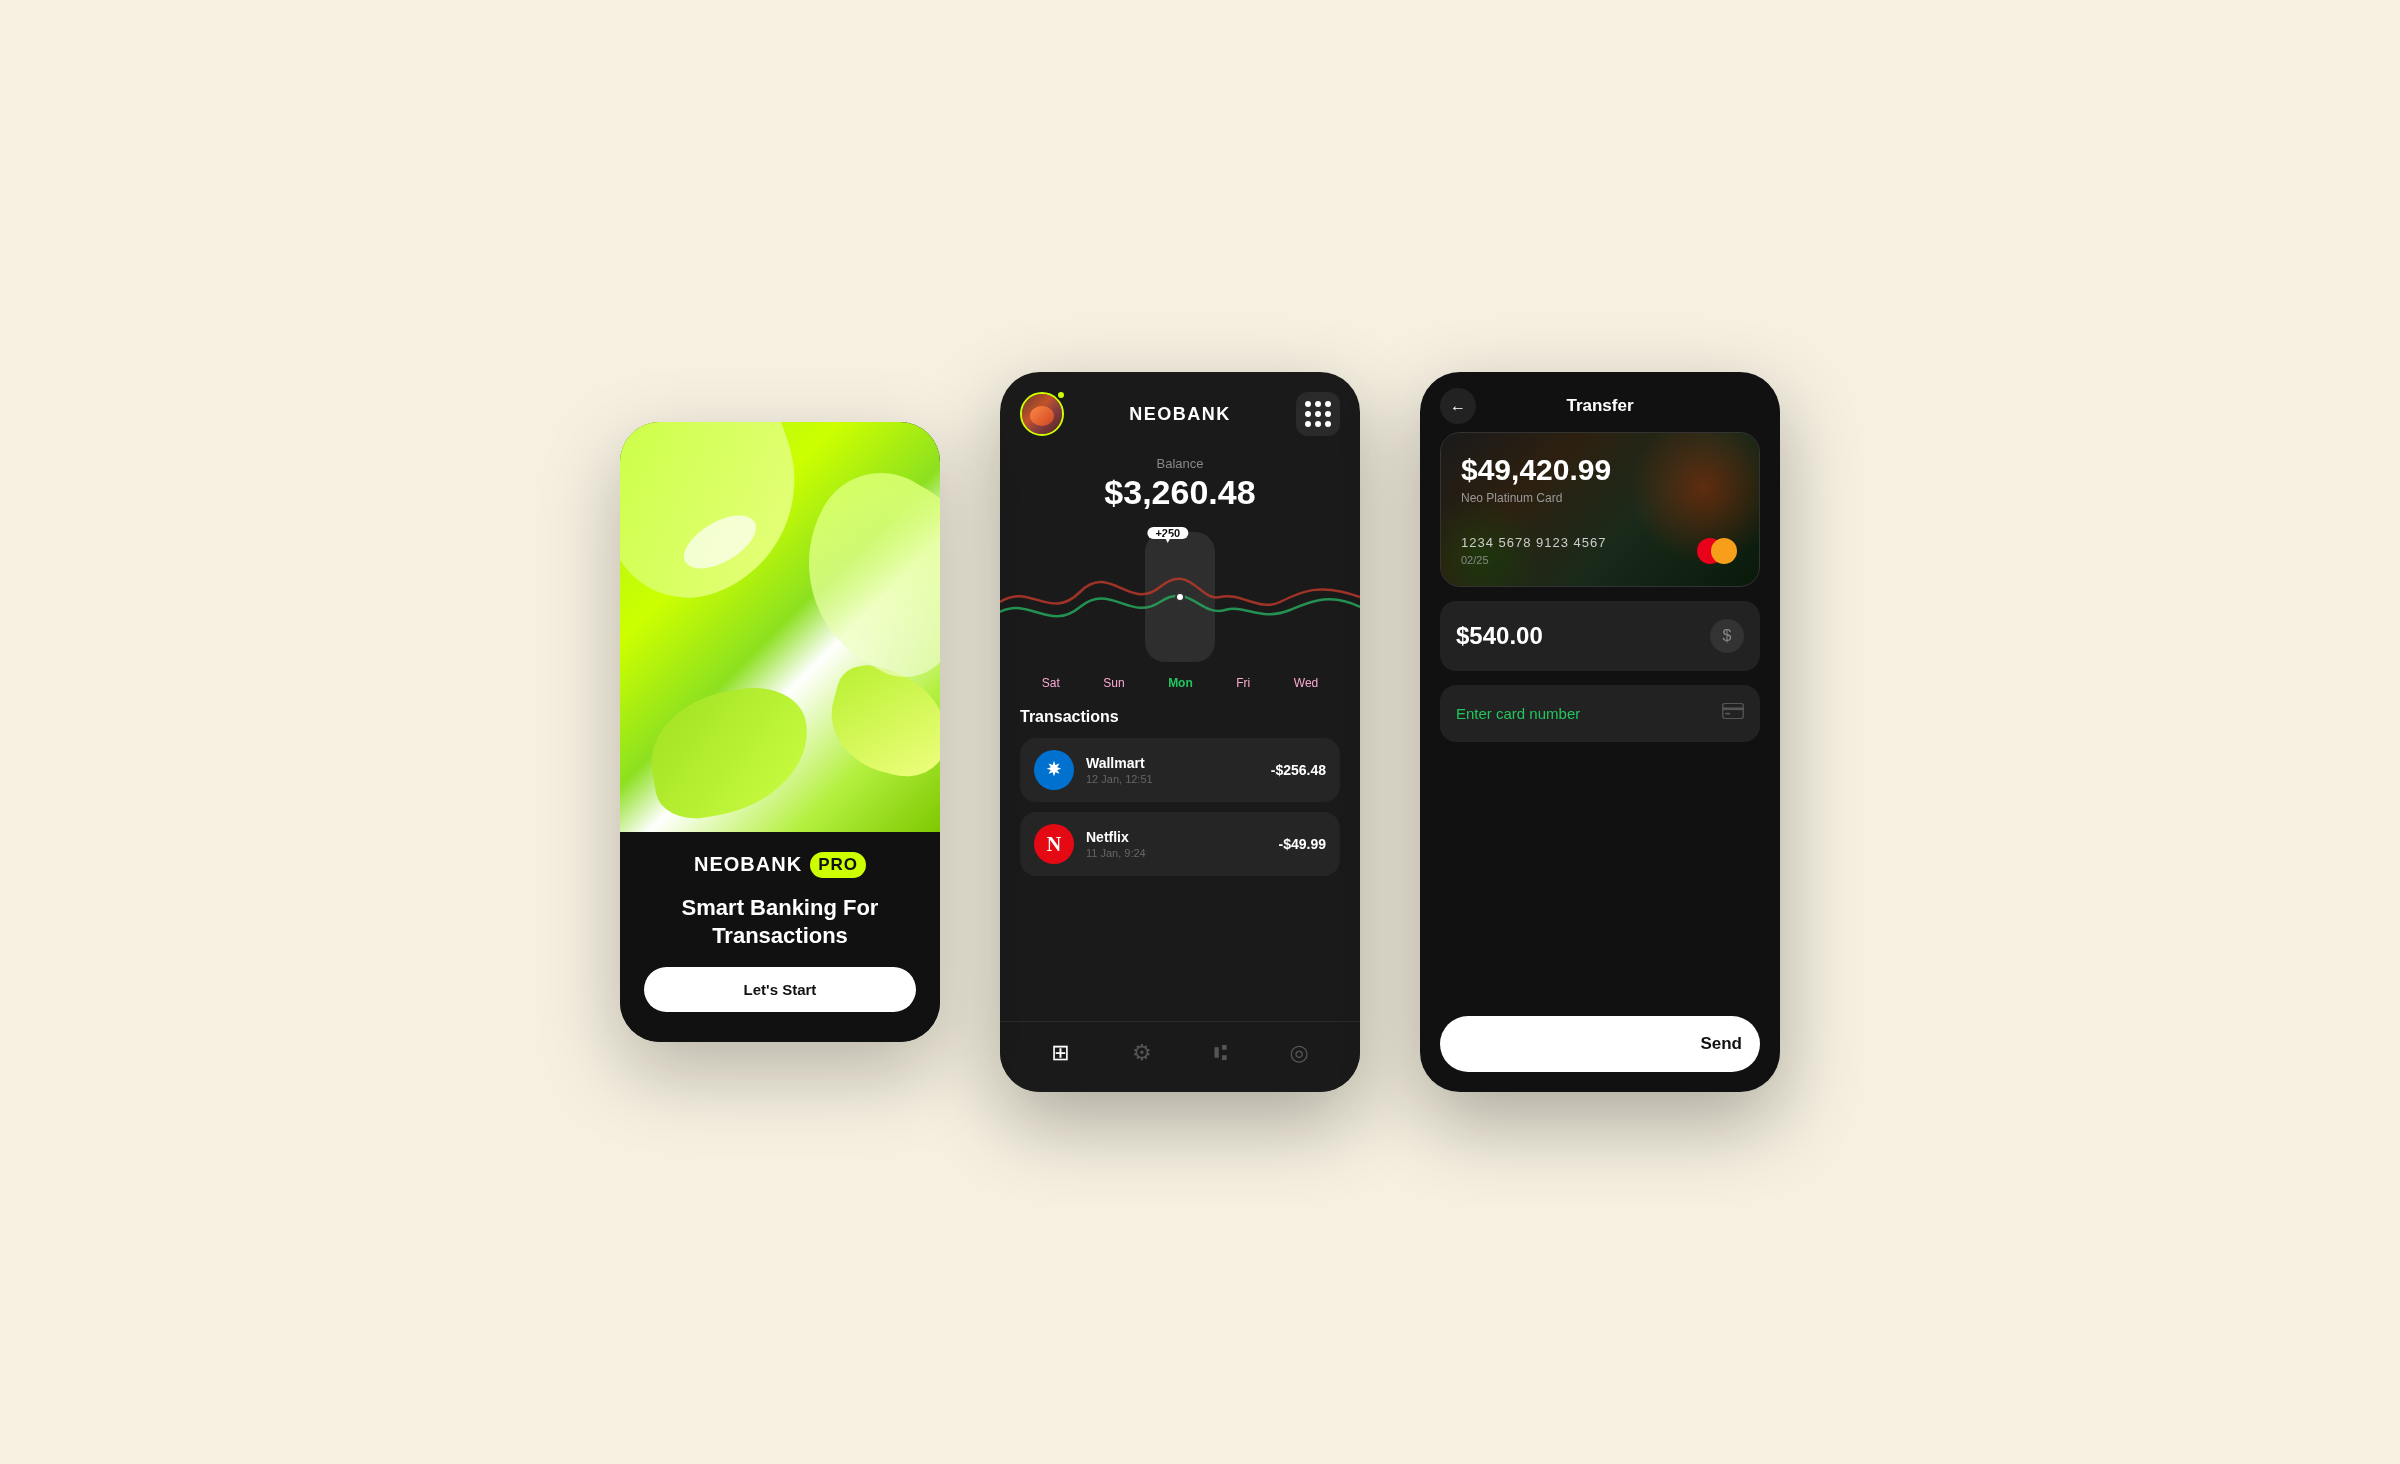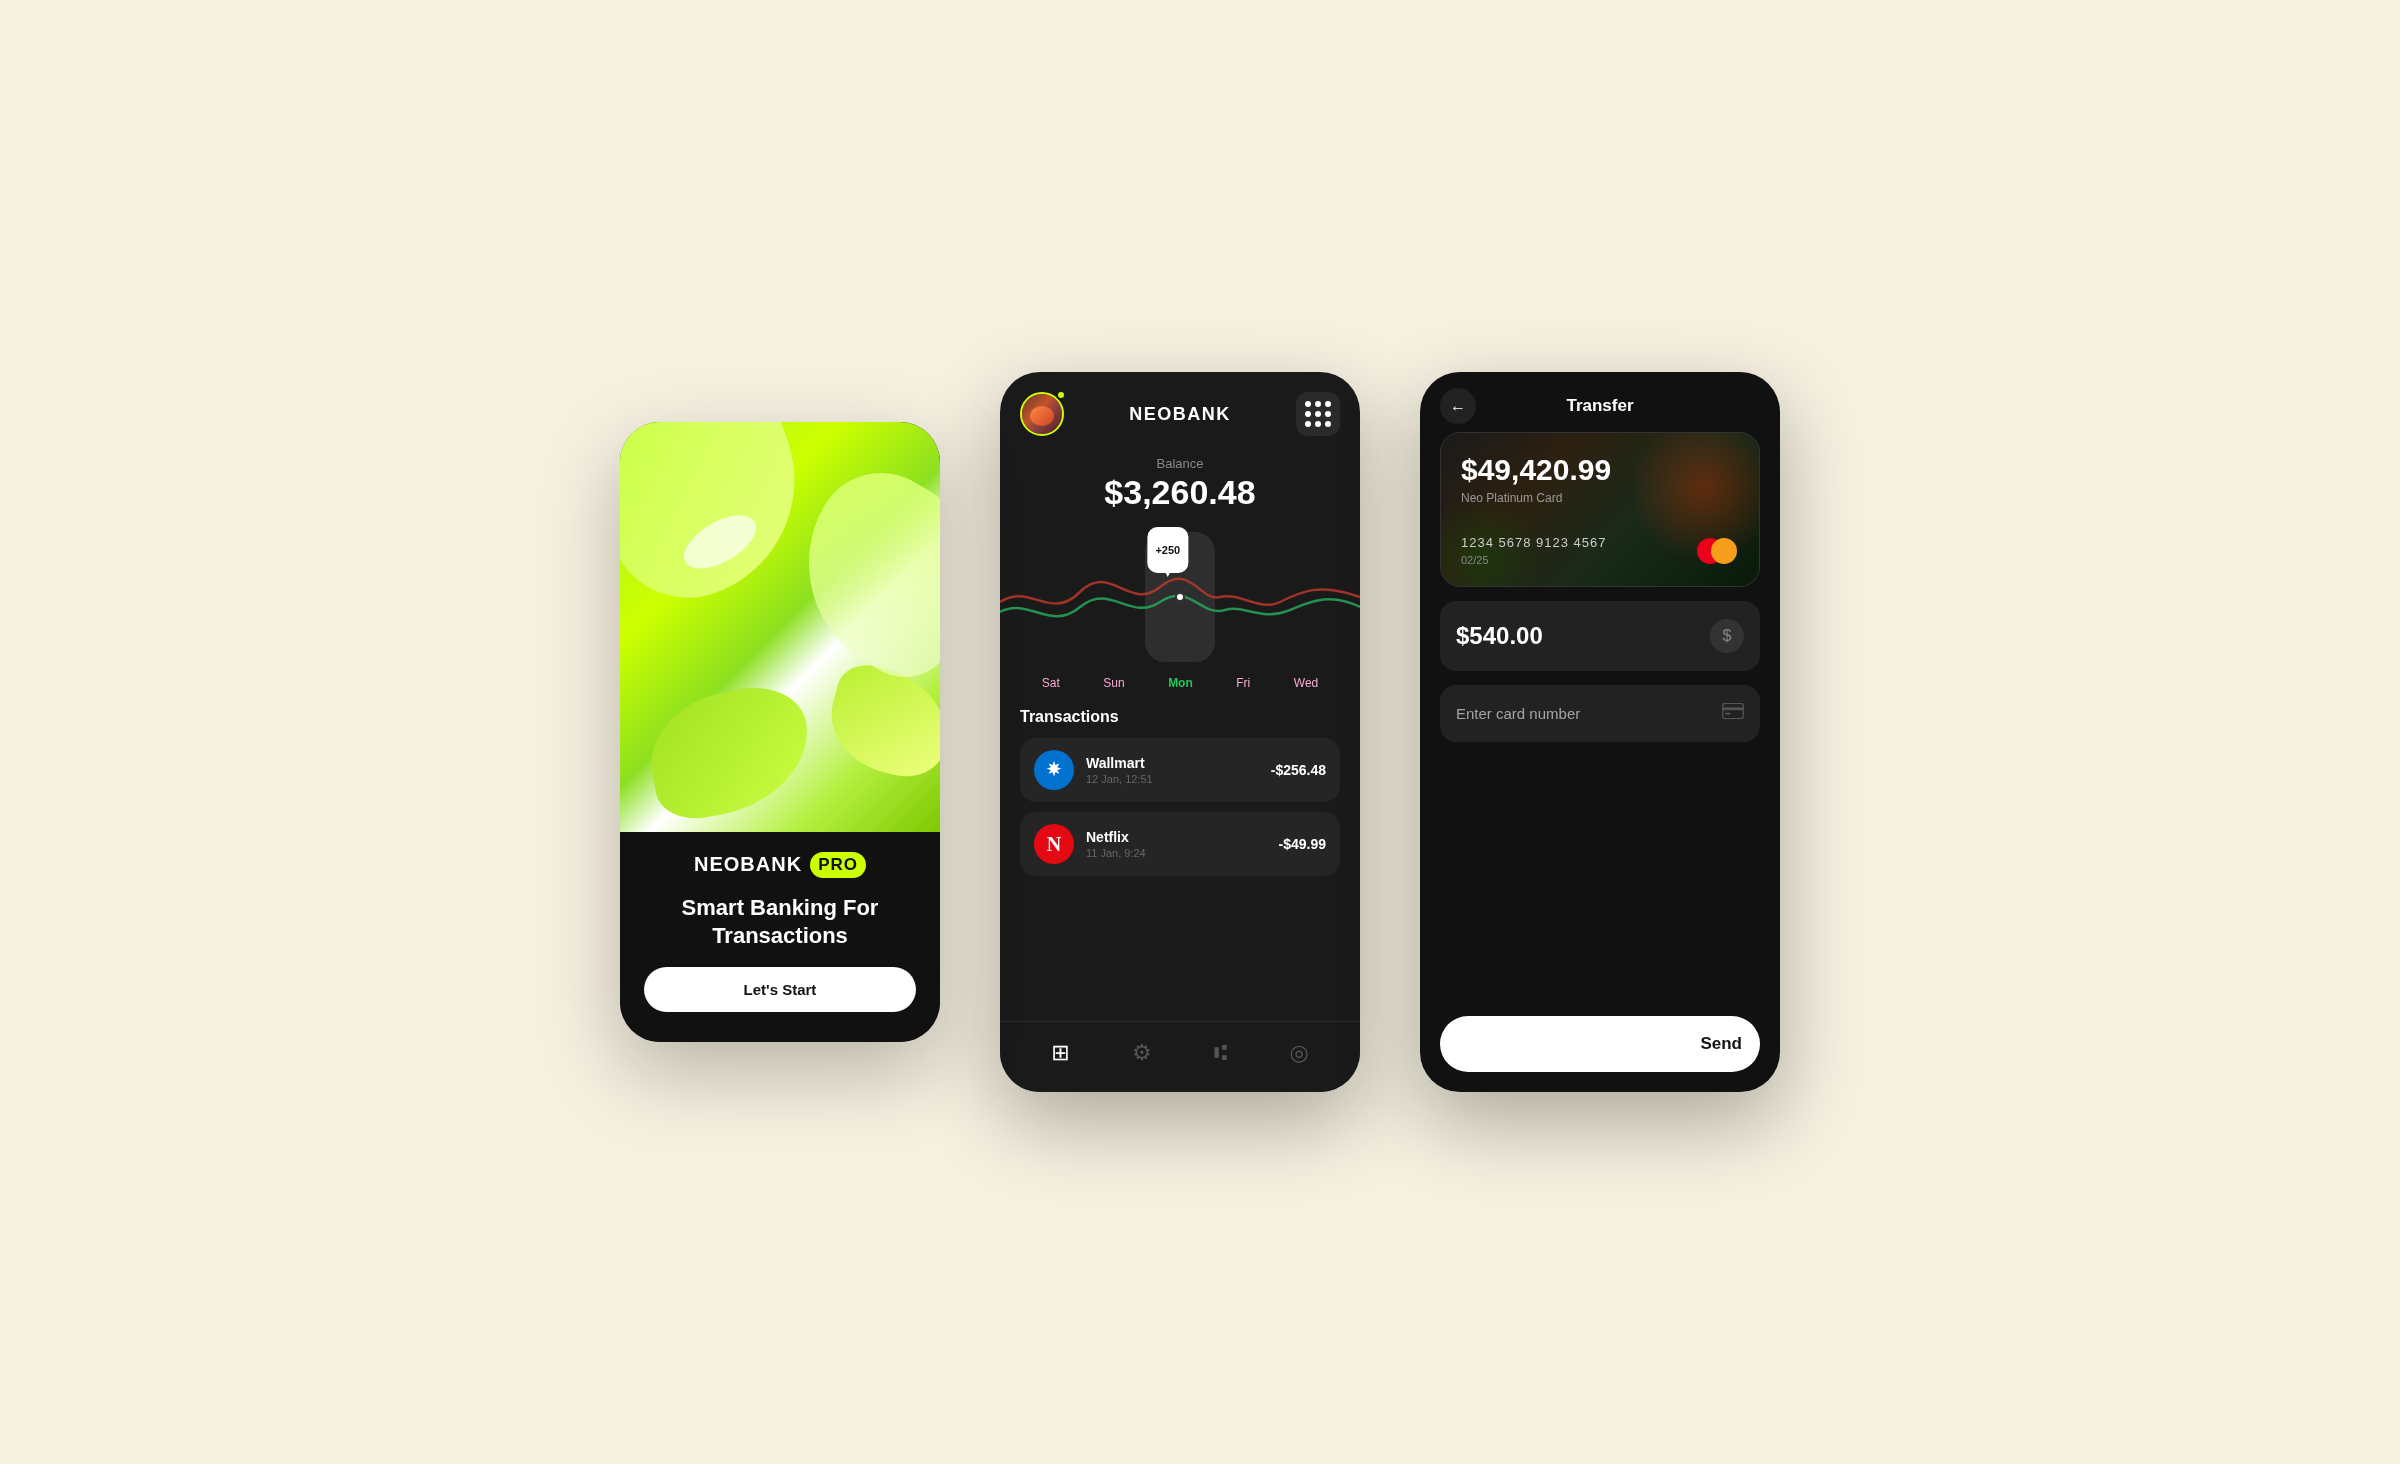--- a/index.html
+++ b/index.html
@@ -259,21 +259,21 @@
     }
 
     .chart-tooltip {
       position: absolute;
       top: 5px; left: 50%;
       transform: translateX(-80%);
       background: #fff;
       color: #111;
       font-size: 11px;
       font-weight: 700;
-      padding: 17px 8px;
+      padding: 0 8px;
       border-radius: 10px;
       z-index: 3;
       white-space: nowrap;
     }
 
     .chart-tooltip::after {
       content: '';
       position: absolute;
       bottom: -4px; left: 50%;
       transform: translateX(-50%);
@@ -558,21 +558,21 @@
       background: #222;
       border-radius: 16px;
       padding: 18px 16px;
       display: flex;
       align-items: center;
       justify-content: space-between;
       margin-bottom: 20px;
     }
 
     .card-input-placeholder {
-      color: #a3a3a3;
+      color: #22c55e;
       font-size: 15px;
     }
 
     .card-input-icon {
       color: #555;
       font-size: 18px;
     }
 
     .send-btn {
       background: #fff;

